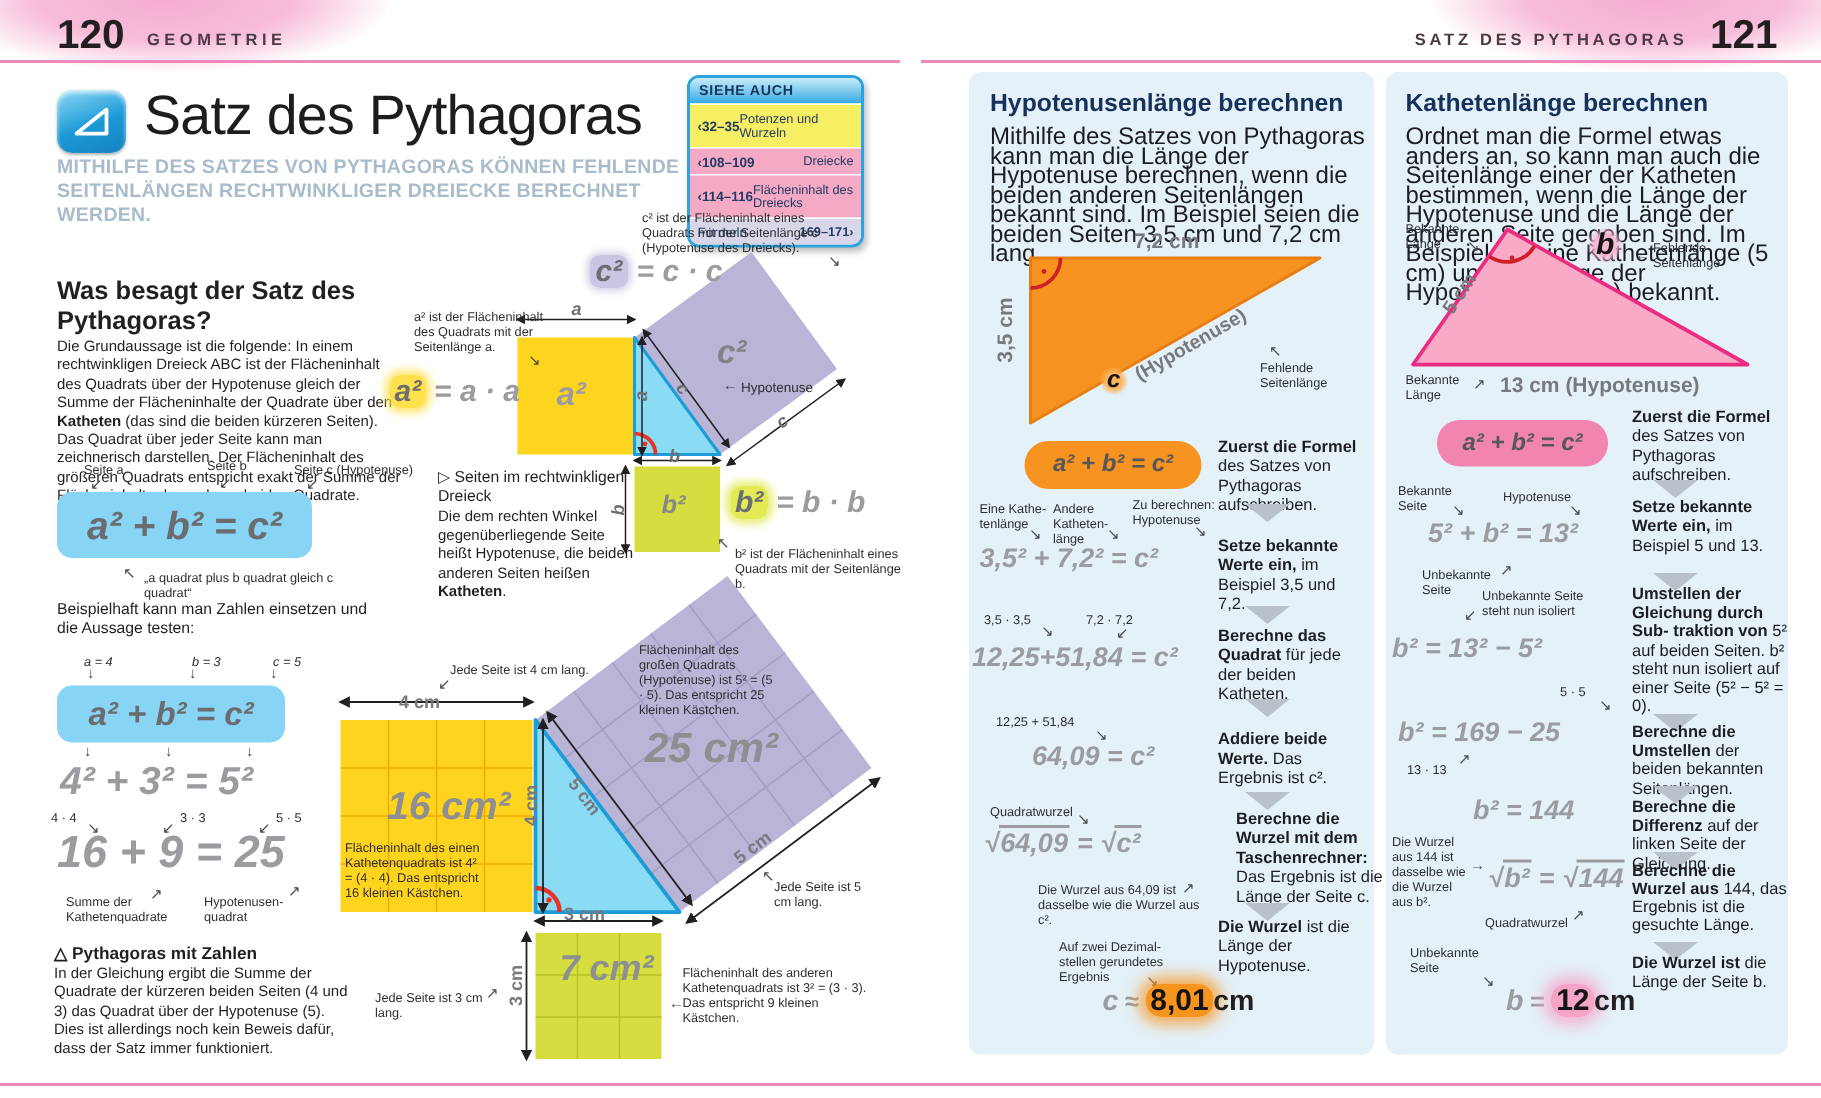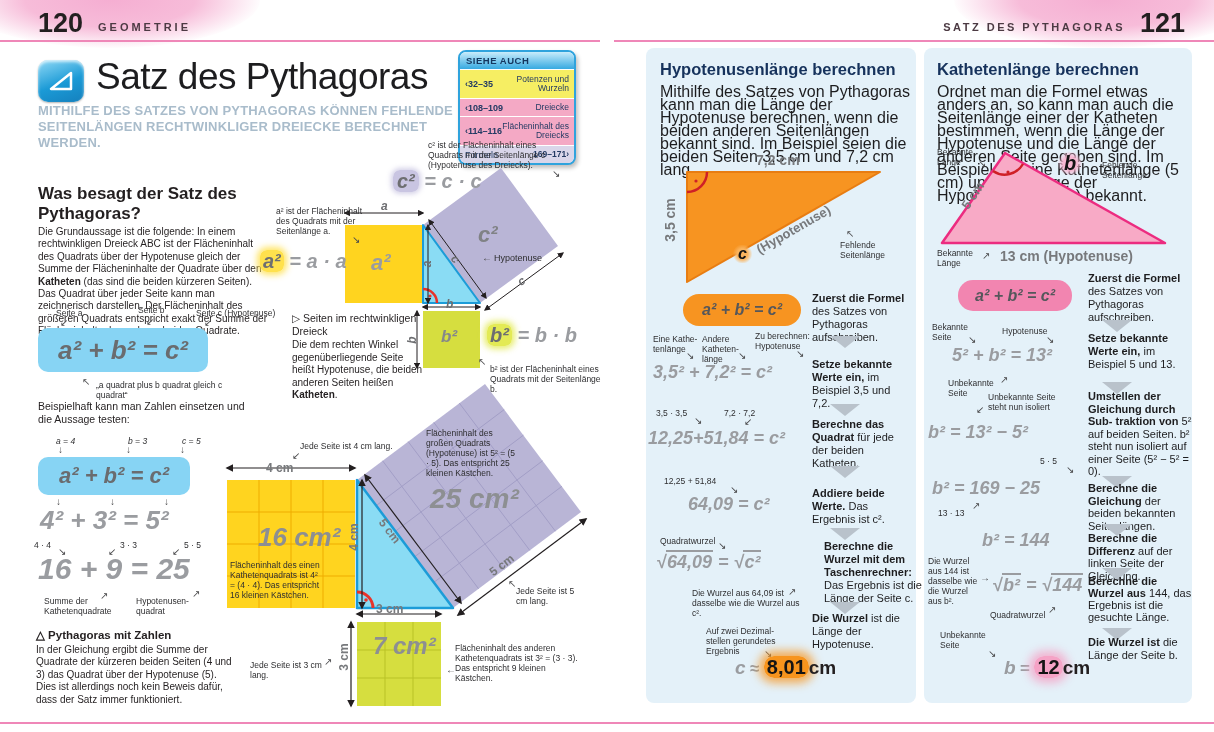--- a/index.html
+++ b/index.html
@@ -46,21 +46,21 @@
   .sqrt{display:inline-block;}
   .rcand{border-top:2px solid #9a9ca0;padding:0 1px;}
   
   .sa{width:114px;border:2px solid #2fa3dd;border-radius:8px;overflow:hidden;background:#fff;
       box-shadow:2px 3px 4px rgba(0,0,0,.25);}
   .sa-h{background:linear-gradient(#c8ecfb,#36a9e1);font-size:9.5px;font-weight:bold;color:#14365f;
         padding:3px 6px;letter-spacing:.5px;}
   .sa-row{display:flex;justify-content:space-between;align-items:center;padding:2px 5px;
           border-top:1px solid #fff;color:#233a63;}
   .sa-ref{font-size:9px;font-weight:bold;white-space:nowrap;}
-  .sa-lbl{font-size:8.5px;text-align:right;line-height:9.5px;}
+  .sa-lbl{font-size:8.5px;line-height:9.5px;}
   .rot-90{transform:rotate(-90deg);transform-origin:center;}
 </style>
 </head>
 <body>
 
 <div id="page">
 
   <svg width="0" height="0" style="position:absolute">
     <defs>
       <marker id="ah" viewBox="0 0 10 10" refX="8" refY="5" markerWidth="6.5" markerHeight="6.5" orient="auto-start-reverse">
@@ -369,21 +369,21 @@
   <span class="abs arr" style="left:976px;top:404px">↙</span>
   <div class="abs eq" style="left:928px;top:422px;font-size:18px">b² = 13² − 5²</div>
   <div class="abs expl" style="left:1088px;top:390px;width:104px;line-height:12.5px"><b>Umstellen der Gleichung durch Sub- traktion von</b><span> 5² auf beiden Seiten. b² steht nun isoliert auf einer Seite (5² − 5² = 0).</span></div>
 
   <div class="abs sep" style="left:1102px;top:476px"></div>
   <div class="abs ann" style="left:1040px;top:456px">5 · 5</div>
   <span class="abs arr" style="left:1066px;top:464px">↘</span>
   <div class="abs eq" style="left:932px;top:478px;font-size:18px">b² = 169 − 25</div>
   <div class="abs ann" style="left:938px;top:508px">13 · 13</div>
   <span class="abs arr" style="left:972px;top:500px">↗</span>
-  <div class="abs expl" style="left:1088px;top:482px;width:104px;line-height:12.5px"><b>Berechne die Gleichung</b><span> der beiden bekannten Seitenlängen.</span></div>
+  <div class="abs expl" style="left:1088px;top:482px;width:104px;line-height:12.5px"><b>Berechne die Umstellen</b><span> der beiden bekannten Seitenlängen.</span></div>
 
   <div class="abs sep" style="left:1102px;top:524px"></div>
   <div class="abs eq" style="left:982px;top:530px;font-size:18px">b² = 144</div>
   <div class="abs expl" style="left:1088px;top:532px;width:104px;line-height:12.5px"><b>Berechne die Differenz</b><span> auf der linken Seite der Gleichung.</span></div>
 
   <div class="abs sep" style="left:1102px;top:568px"></div>
   <div class="abs ann" style="left:928px;top:556px;width:56px">Die Wurzel aus 144 ist dasselbe wie die Wurzel aus b².</div>
   <span class="abs arr" style="left:980px;top:572px">→</span>
   <div class="abs eq" style="left:992px;top:575px;font-size:18px">
     <span class="sqrt">√</span><span class="rcand">b²</span>

